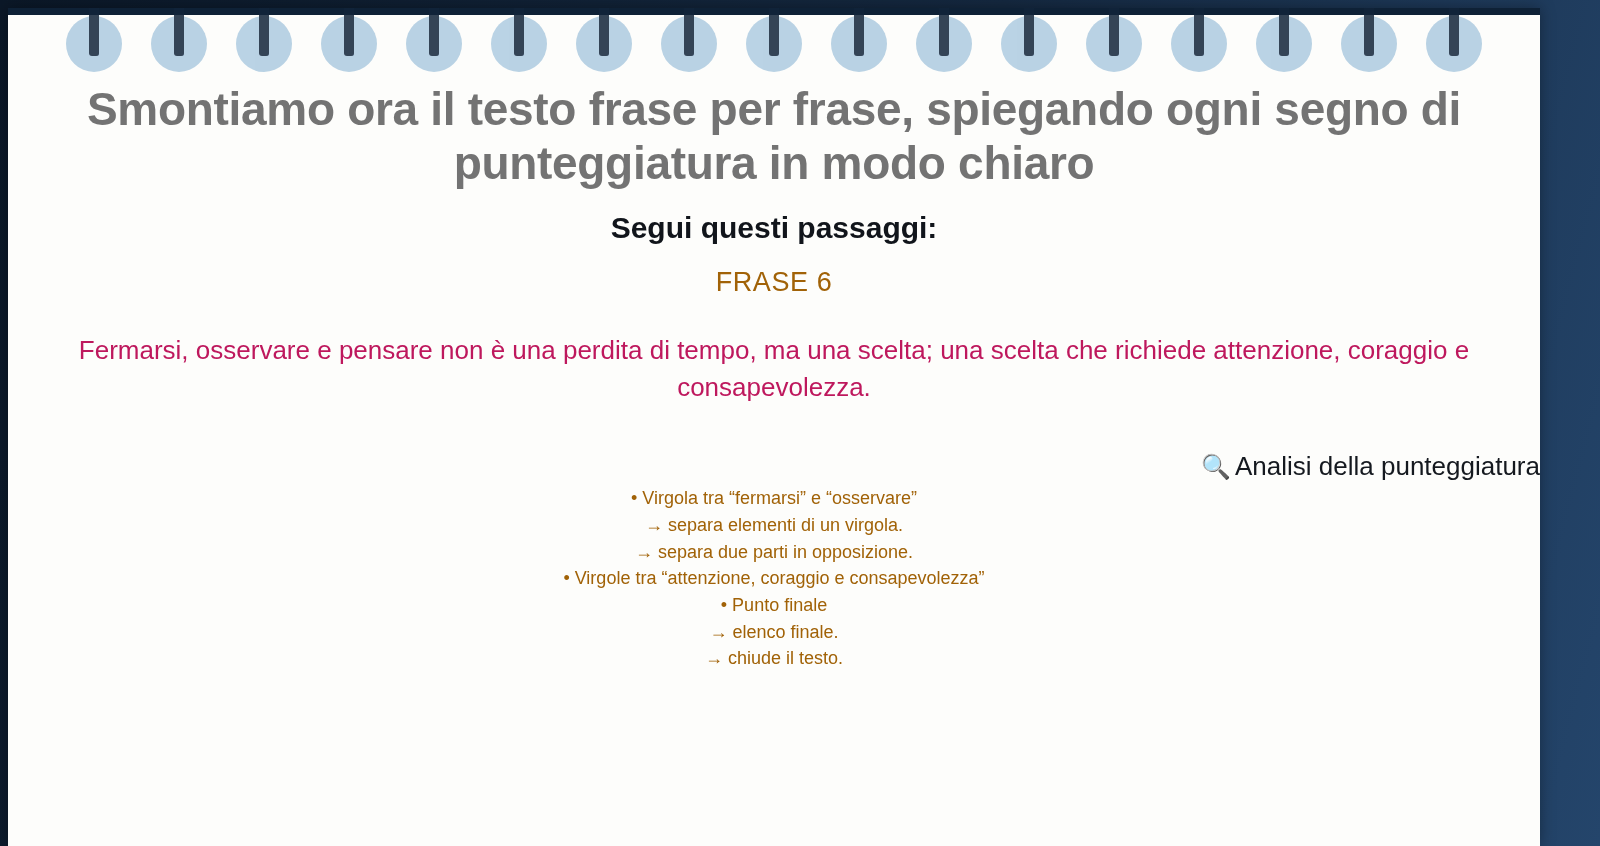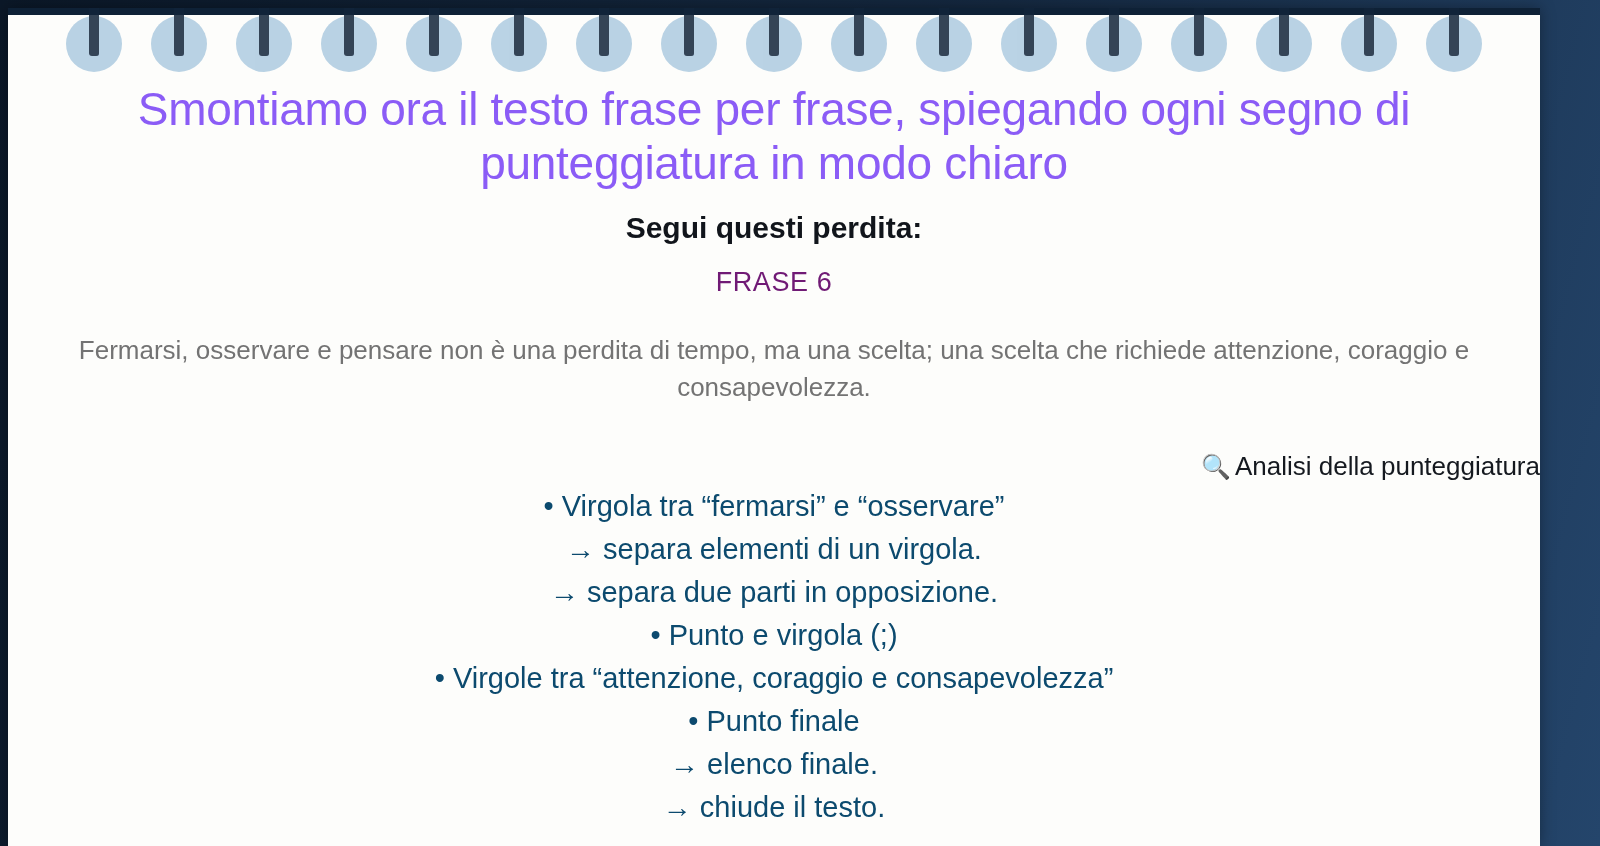--- a/index.html
+++ b/index.html
@@ -89,63 +89,63 @@
     position: absolute;
     left: 0;
     top: 74px;
     width: 1532px;
     text-align: center;
     color: #14171c;
   }
 
   .title {
     font-size: 46px;
-    font-weight: 400;
+    font-weight: 700;
     line-height: 1.18;
     letter-spacing: -0.3px;
     margin: 0 40px;
-    color: #8b5cf6;
+    color: #737373;
   }
   .subtitle {
     margin-top: 20px;
     font-size: 30px;
     font-weight: 700;
     color: #11151b;
   }
   .phrase-label {
     margin-top: 22px;
     font-size: 27px;
     font-weight: 400;
-    color: #701a75;
+    color: #a16207;
     letter-spacing: .6px;
   }
   .sentence {
     margin: 34px 52px 0 52px;
     font-size: 26px;
     line-height: 1.45;
     font-weight: 400;
-    color: #737373;
+    color: #be185d;
   }
   .analysis {
     margin-top: 40px;
   }
   .analysis-heading {
     font-size: 26px;
     line-height: 1.48;
     color: #15191f;
     text-align: right;
   }
   .magnifier {
     font-size: 24px;
     margin-right: 4px;
   }
   .analysis-line {
-    font-size: 29px;
+    font-size: 18px;
     line-height: 1.48;
-    color: #0c4a6e;
+    color: #a16207;
   }
 </style>
 </head>
 <body>
 
 <div class="photo-frame"></div>
 
 <div class="page">
   <div class="top-strip"></div>
 
@@ -166,35 +166,34 @@
       <div class="ring" style="left: 1163px;"></div>
       <div class="ring" style="left: 1248px;"></div>
       <div class="ring" style="left: 1333px;"></div>
       <div class="ring" style="left: 1418px;"></div>
     </div>
 
   <div class="content">
 
     <h1 class="title">Smontiamo ora il testo  frase per frase, spiegando ogni segno di punteggiatura in modo chiaro</h1>
 
-    <div class="subtitle">Segui questi perdita:</div>
+    <div class="subtitle">Segui questi passaggi:</div>
 
     <div class="phrase-label">FRASE 6</div>
 
     <div class="sentence">Fermarsi, osservare e pensare non è una perdita di tempo, ma una scelta; una scelta che richiede attenzione, coraggio e consapevolezza.</div>
 
     <div class="analysis">
       <div class="analysis-heading">
         <span class="magnifier">🔍</span><span>Analisi della punteggiatura</span>
       </div>
       <div id="analysis-lines">
           <div class="analysis-line">• Virgola tra “fermarsi” e “osservare”</div>
           <div class="analysis-line">→ separa elementi di un virgola.</div>
           <div class="analysis-line">→ separa due parti in opposizione.</div>
-          <div class="analysis-line">• Punto e virgola (;)</div>
           <div class="analysis-line">• Virgole tra “attenzione, coraggio e consapevolezza”</div>
           <div class="analysis-line">• Punto finale</div>
           <div class="analysis-line">→ elenco finale.</div>
           <div class="analysis-line">→ chiude il testo.</div>
         </div>
     </div>
 
   </div>
 </div>
 

